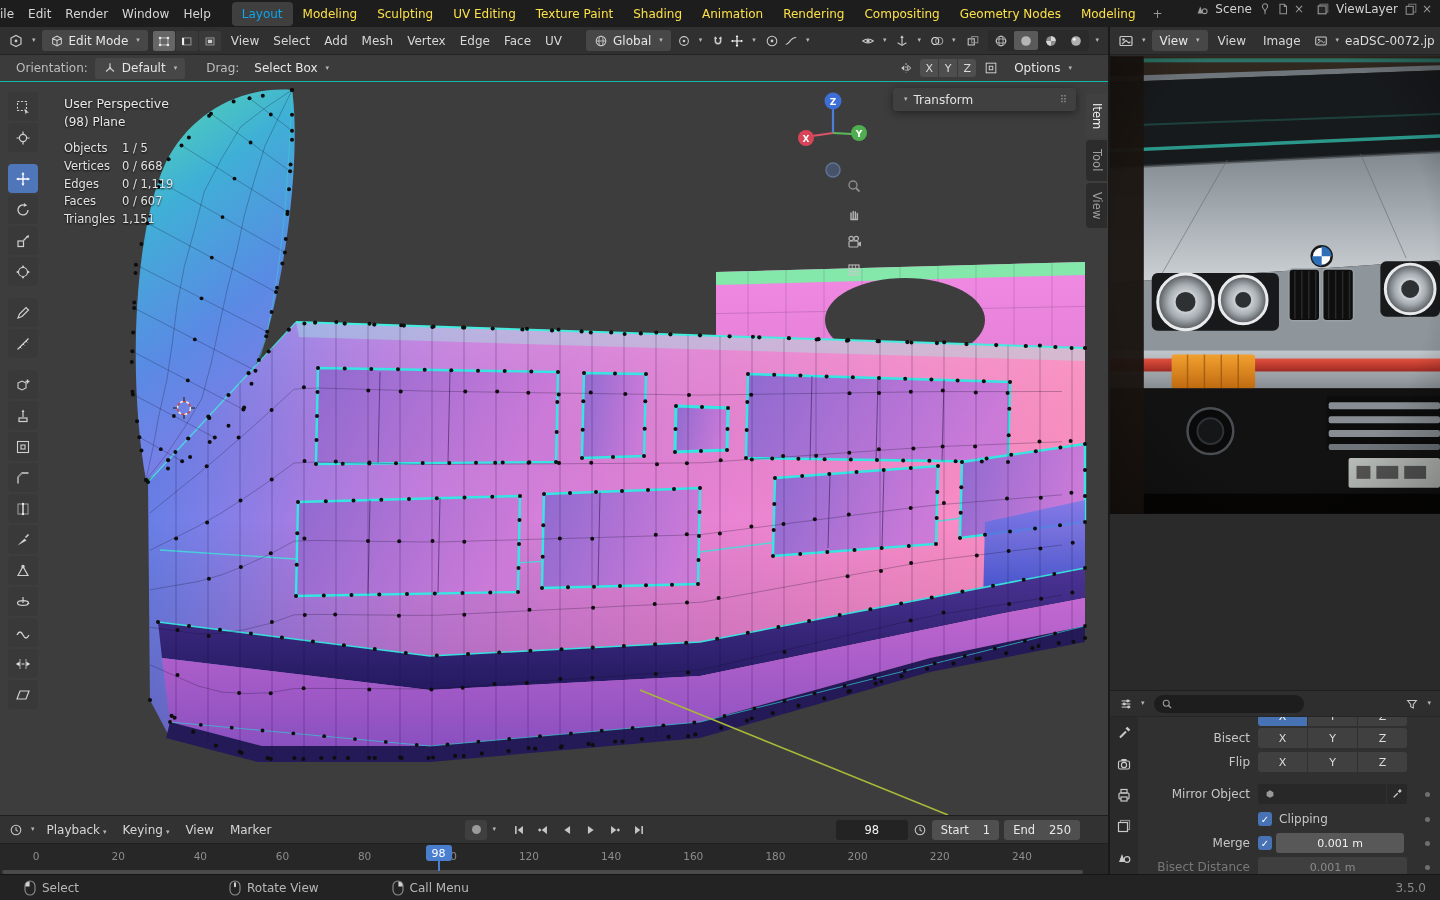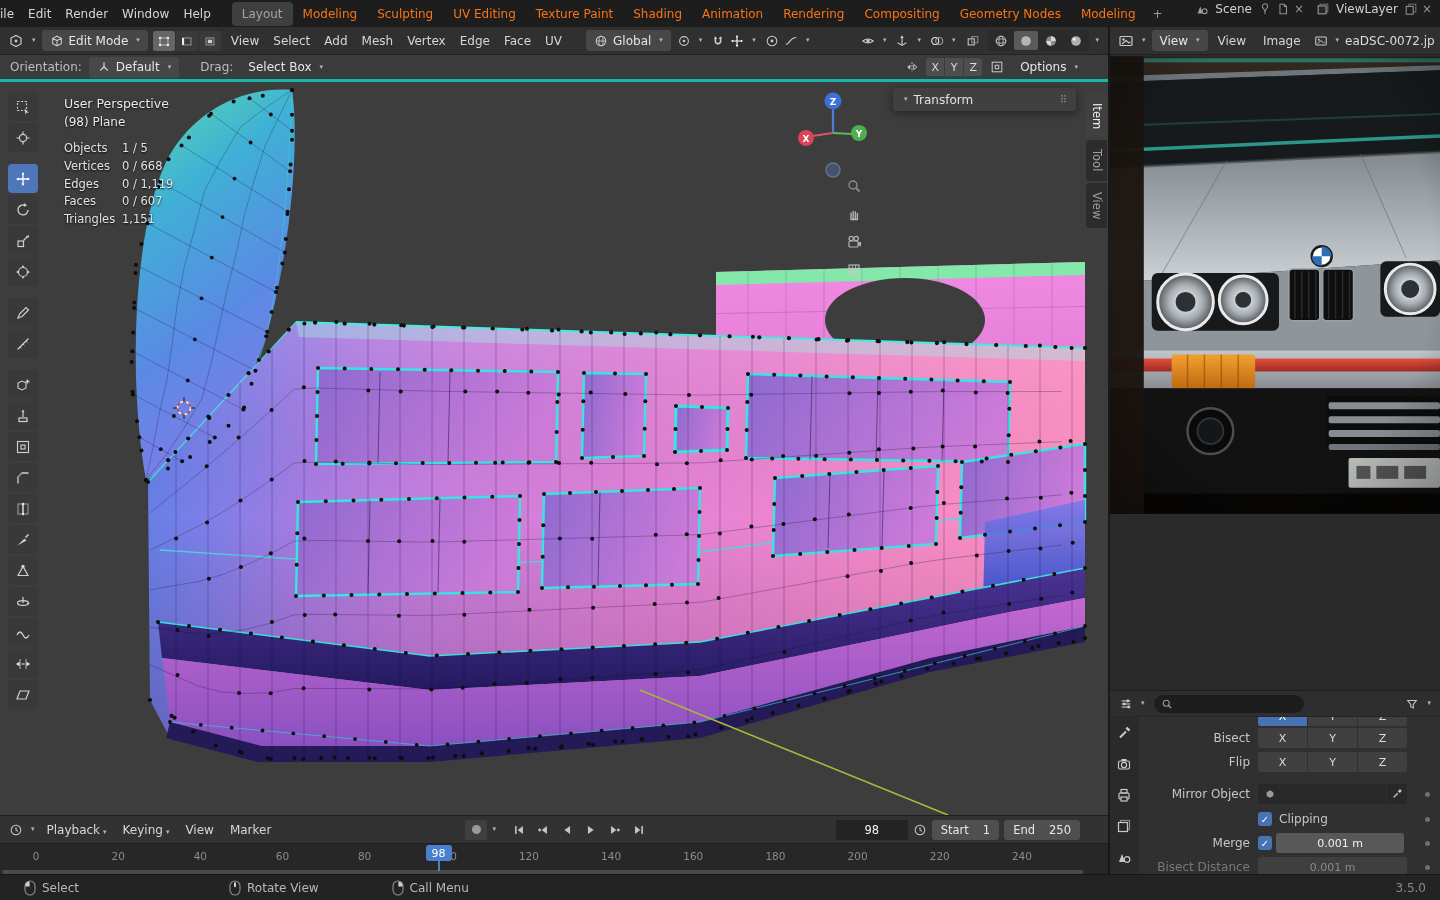--- a/index.html
+++ b/index.html
@@ -11,36 +11,36 @@
 .btn{background:#474747;border-radius:3px;padding:2px 8px;display:inline-flex;align-items:center;gap:5px;color:#e6e6e6;white-space:nowrap;height:21px}
 .menu{padding:4px 7px;color:#d6d6d6;white-space:nowrap;cursor:default}
 .ic{width:16px;height:16px;flex:none}
 .ic14{width:14px;height:14px;flex:none}
 .ic12{width:12px;height:12px;flex:none}
 svg{display:block;overflow:visible}
 
 #topbar{position:absolute;left:0;top:0;width:1440px;height:27px;background:#1d1d1d;display:flex;align-items:center}
 #topbar-menus{display:flex;margin-left:-13px}
 #ws-tabs{display:flex;margin-left:14px;align-items:center}
-.ws-tab{padding:5px 10px;color:#f97316;border-radius:4px;white-space:nowrap;font-size:12px}
-.ws-tab.active{background:#3f3f3f;color:#a3a3a3}
+.ws-tab{padding:5px 10px;color:#fde047;border-radius:4px;white-space:nowrap;font-size:12px}
+.ws-tab.active{background:#3f3f3f;color:#0ea5e9}
 #topbar-right{position:absolute;right:8px;top:0;height:18px;display:flex;align-items:center;gap:4px}
 #topbar-right .txt{color:#d2d2d2;margin:0 2px}
 .tb-ic{opacity:.75}
 
 #vph{position:absolute;left:0;top:27px;width:1108px;height:28px;background:#303030;display:flex;align-items:center;padding:0 5px;border-bottom:1px solid #232323;gap:3px}
 .selmode{display:flex;gap:1px;margin-left:2px}
 .selmode .ibtn{width:22px;height:20px;background:#3a3a3a;border-radius:2px;display:flex;align-items:center;justify-content:center}
 .selmode .ibtn.on{background:#666}
 #vph-right{margin-left:auto;display:flex;align-items:center;gap:3px;padding-right:4px}
 .shadegrp{display:flex;background:#2b2b2b;border-radius:3px;padding:1px;gap:1px}
 .shadegrp .ibtn{width:24px;height:19px;display:flex;align-items:center;justify-content:center;border-radius:2px}
 .shadegrp .ibtn.on{background:#5a5a5a}
 
-#tools{position:absolute;left:0;top:55px;width:1108px;height:27px;background:#3b3b3b;display:flex;align-items:center;gap:7px;padding:0 10px;border-bottom:3px solid #14b8a6}
+#tools{position:absolute;left:0;top:55px;width:1108px;height:27px;background:#3b3b3b;display:flex;align-items:center;gap:7px;padding:0 16px;border-bottom:1px solid #14b8a6}
 #tools .lbl{color:#bdbdbd}
 #tools-right{margin-left:auto;display:flex;align-items:center;gap:4px;padding-right:12px}
 .axgrp{display:flex;gap:1px}
 .axbtn{width:18px;height:18px;background:#4e4e4e;color:#ddd;display:flex;align-items:center;justify-content:center;font-size:11px}
 .axbtn:first-child{border-radius:3px 0 0 3px}.axbtn:last-child{border-radius:0 3px 3px 0}
 
 #vp{position:absolute;left:0;top:82px;width:1108px;height:733px;background:#3d3d3d;overflow:hidden}
 #vtb{position:absolute;left:8px;top:10px;display:flex;flex-direction:column;gap:2px;z-index:5}
 .tool{width:30px;height:29px;background:#393939;border-radius:4px;display:flex;align-items:center;justify-content:center}
 .tool.on{background:#4f76b8}

